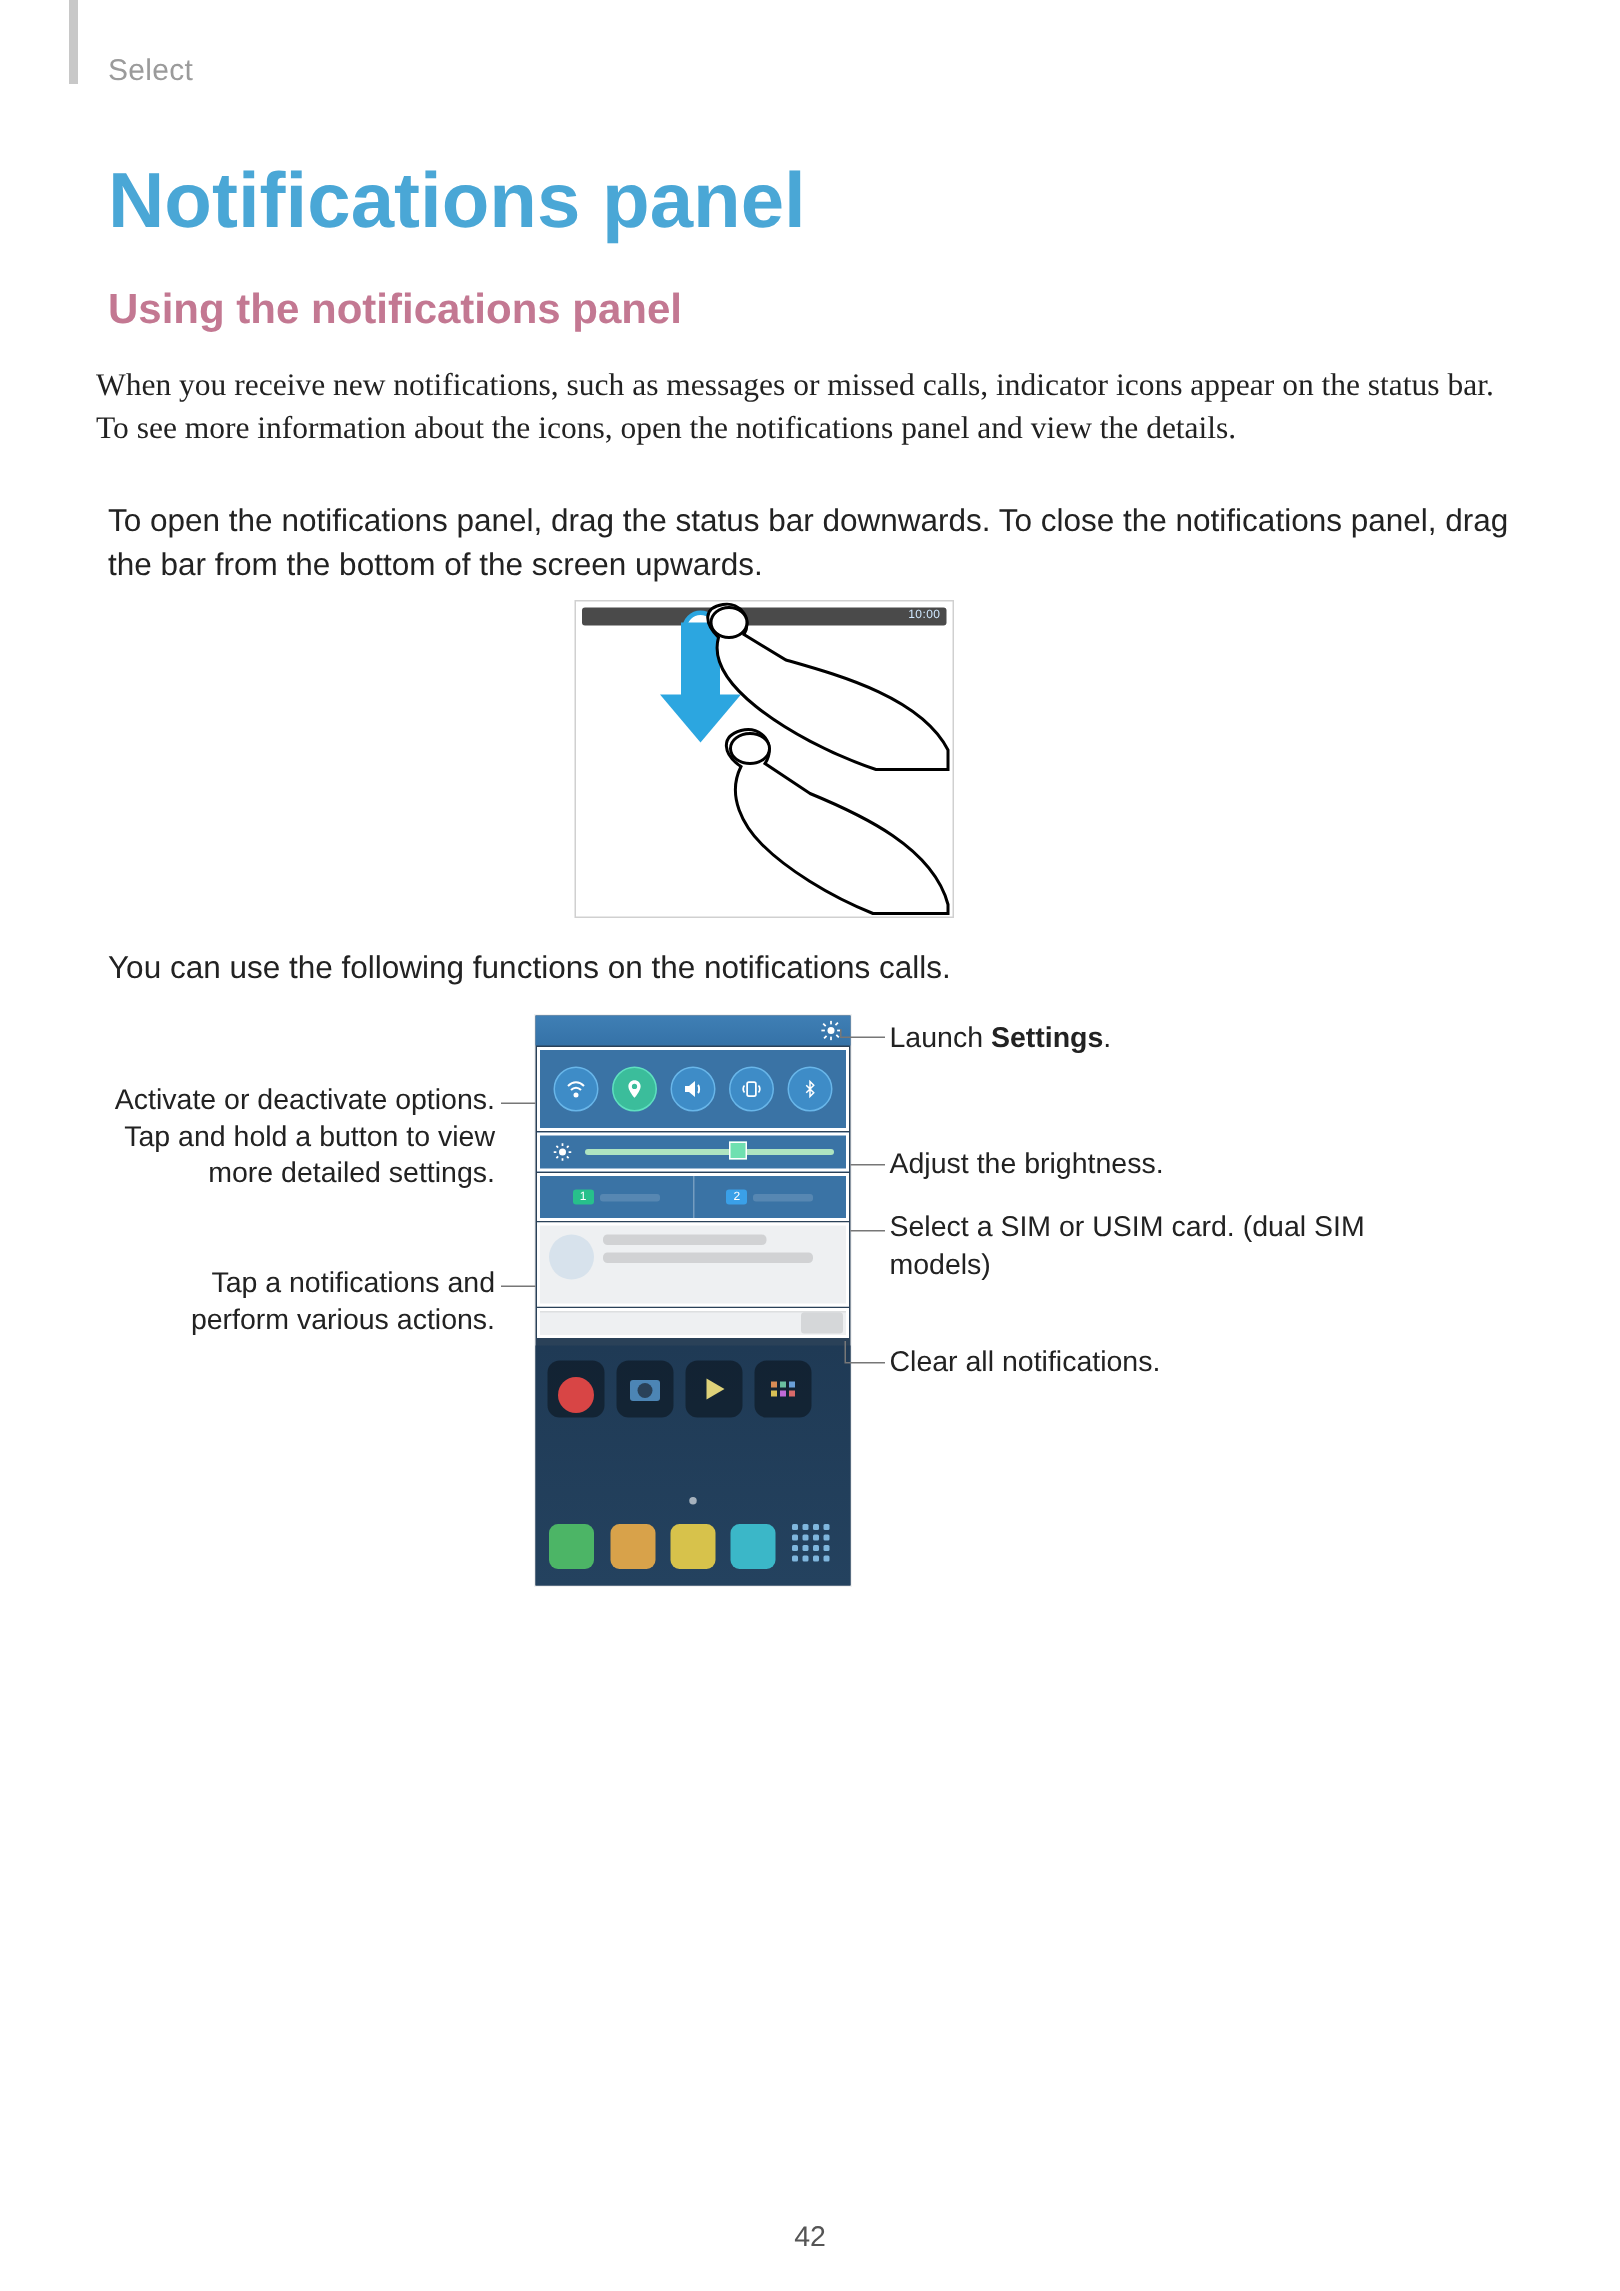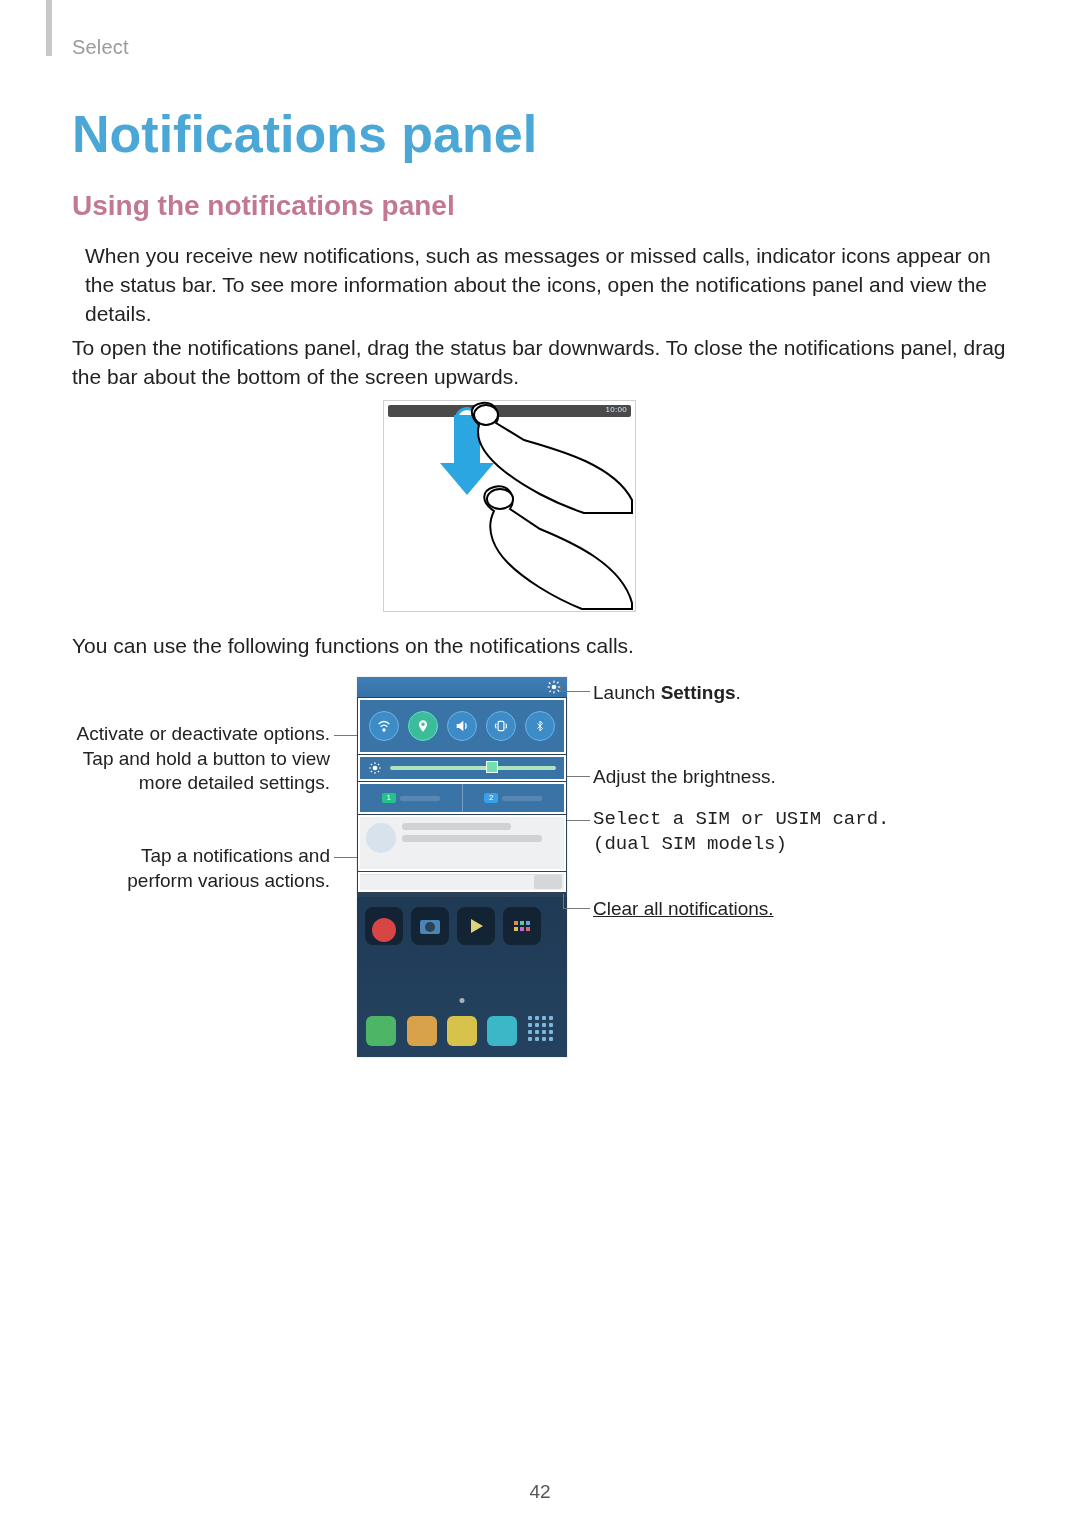--- a/index.html
+++ b/index.html
@@ -44,22 +44,23 @@
     color: #c37892;
   }
   .body-text {
     font-size: 21px;
     line-height: 1.38;
     color: #222;
   }
   .para1 {
     position: absolute;
     top: 242px;
-    left: 85px;
+    left: 64px;
     width: 940px;
+    font-family: Liberation Serif, serif;
   }
   .para2 {
     position: absolute;
     top: 334px;
     left: 72px;
     width: 940px;
   }
   .para3 {
     position: absolute;
     top: 632px;
@@ -338,21 +339,21 @@
 </head>
 <body>
 
 <div class="header-rule"></div>
 <div class="breadcrumb">Select</div>
 
 <h1 class="page-title">Notifications panel</h1>
 <h2 class="subheading">Using the notifications panel</h2>
 
 <p class="body-text para1">When you receive new notifications, such as messages or missed calls, indicator icons appear on the status bar. To see more information about the icons, open the notifications panel and view the details.</p>
-<p class="body-text para2">To open the notifications panel, drag the status bar downwards. To close the notifications panel, drag the bar about the bottom of the screen upwards.</p>
+<p class="body-text para2">To open the notifications panel, drag the status bar downwards. To close the notifications panel, drag the bar from the bottom of the screen upwards.</p>
 
 <div class="figure-swipe">
   <div class="fs-statusbar"></div>
   <div class="fs-time">10:00</div>
   <div class="fs-arrow-top-ring"></div>
   <div class="fs-arrow-box"></div>
   <div class="fs-arrow-head"></div>
 
   <svg class="fs-hand fs-hand-top" viewBox="0 0 170 120">
     <path d="M15 30 C 5 20, 5 10, 18 8 C 30 6, 38 18, 32 28 L 60 45 C 95 55, 150 70, 168 105 L 168 118 L 120 118 C 90 108, 60 92, 40 76 C 25 64, 10 48, 15 30 Z"></path>
@@ -521,20 +522,20 @@
 
 <div class="callout" style="top:681px; left:593px; width:360px;">
   <span>Launch </span><span class="bold">Settings</span><span>.</span>
 </div>
 <div class="callout-line" style="top:691px; left:560px; width:30px;"></div>
 <div class="callout-tick-v" style="top:686px; left:560px; height:5px;"></div>
 
 <div class="callout" style="top:765px; left:593px; width:360px;">Adjust the brightness.</div>
 <div class="callout-line" style="top:776px; left:567px; width:23px;"></div>
 
-<div class="callout" style="top:807px; left:593px; width:360px;font-family:Liberation Mono, monospace;">Select a SIM or USIM card. (dual SIM models)</div>
+<div class="callout" style="top:807px; left:593px; width:360px;">Select a SIM or USIM card. (dual SIM models)</div>
 <div class="callout-line" style="top:820px; left:567px; width:23px;"></div>
 
-<div class="callout" style="top:897px; left:593px; width:360px;text-decoration:underline;">Clear all notifications.</div>
+<div class="callout" style="top:897px; left:593px; width:360px;">Clear all notifications.</div>
 <div class="callout-line" style="top:908px; left:563px; width:27px;"></div>
 <div class="callout-tick-v" style="top:894px; left:563px; height:14px;"></div>
 
 <div class="page-no">42</div>
 
 </body></html>

